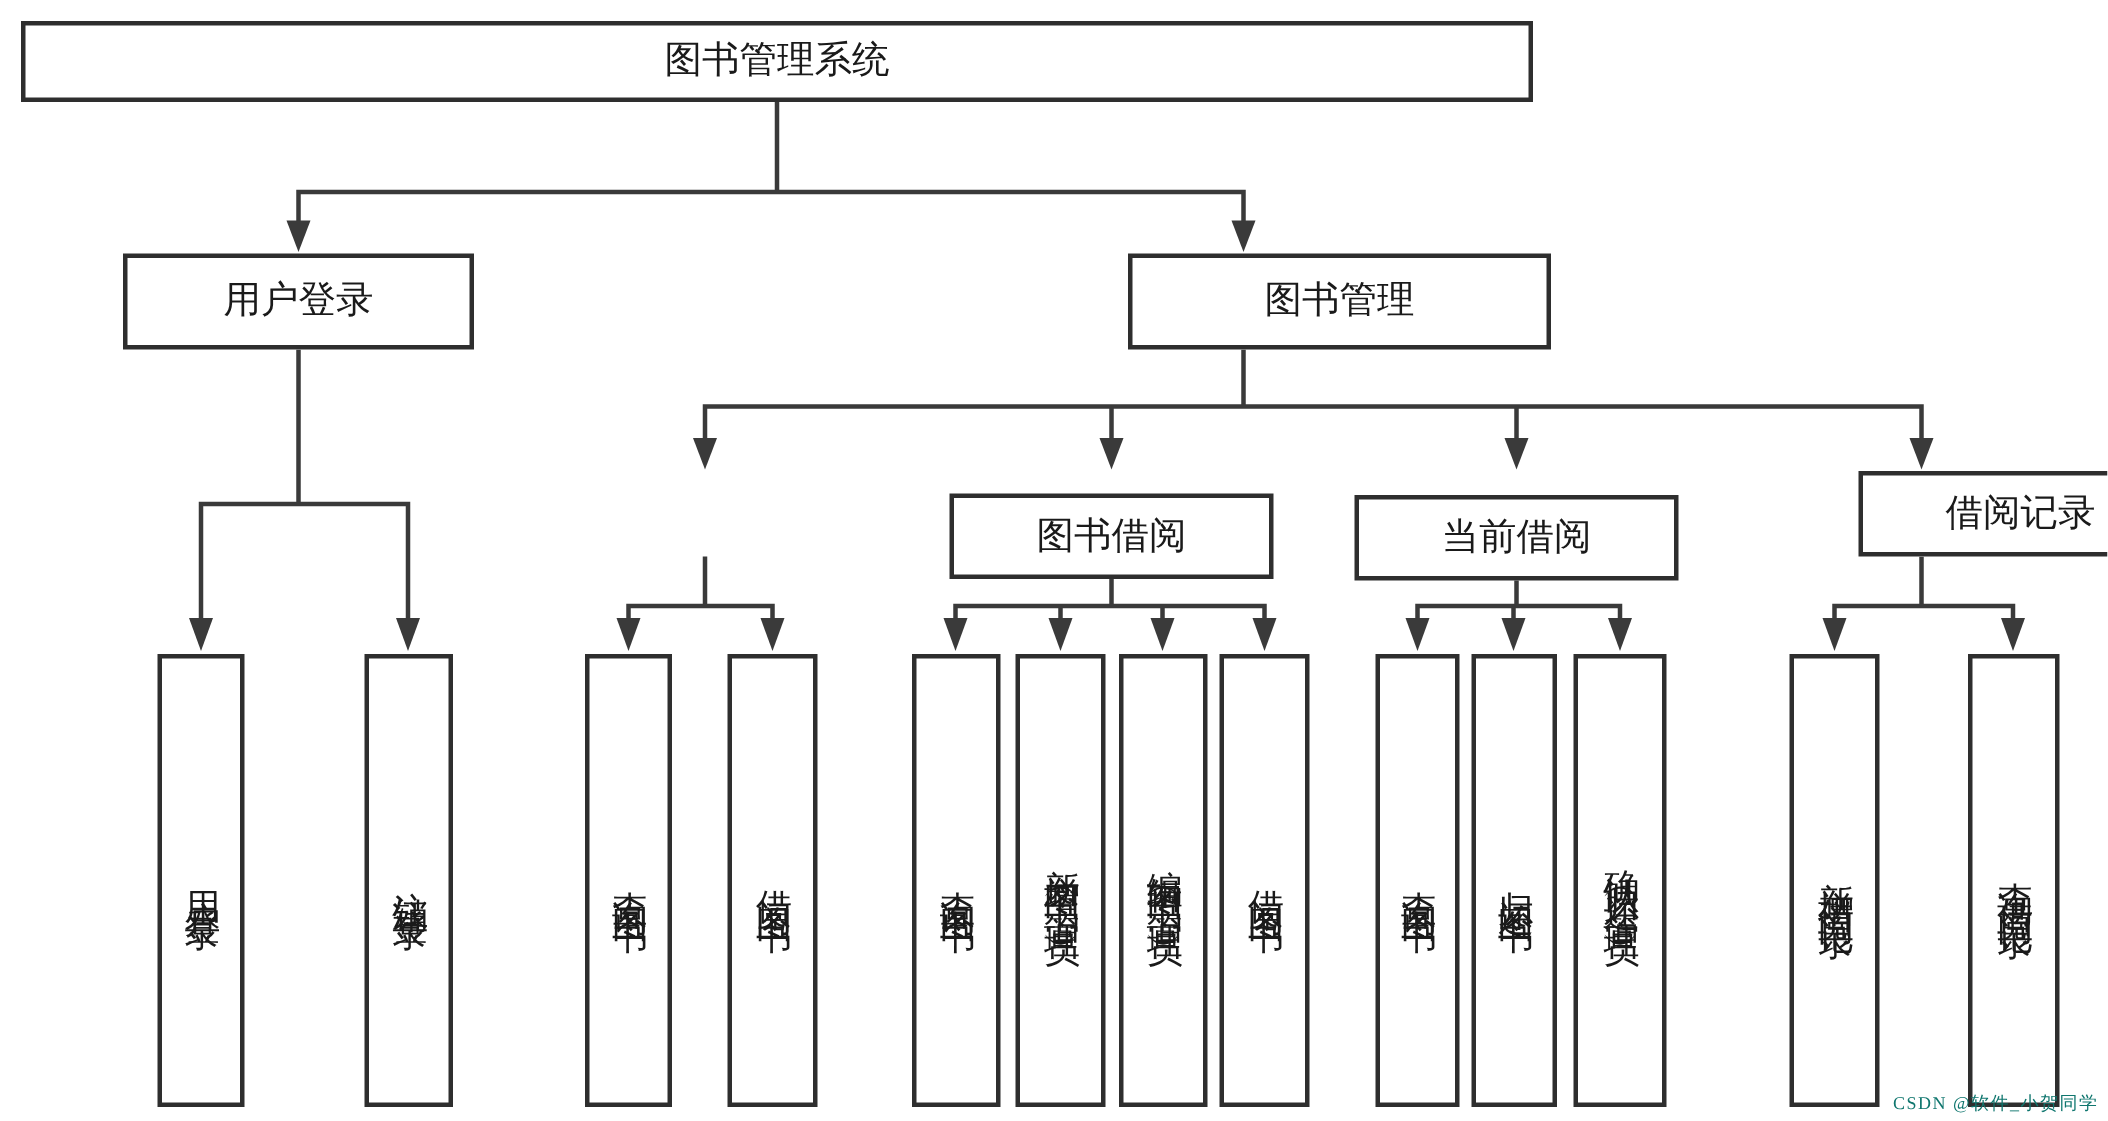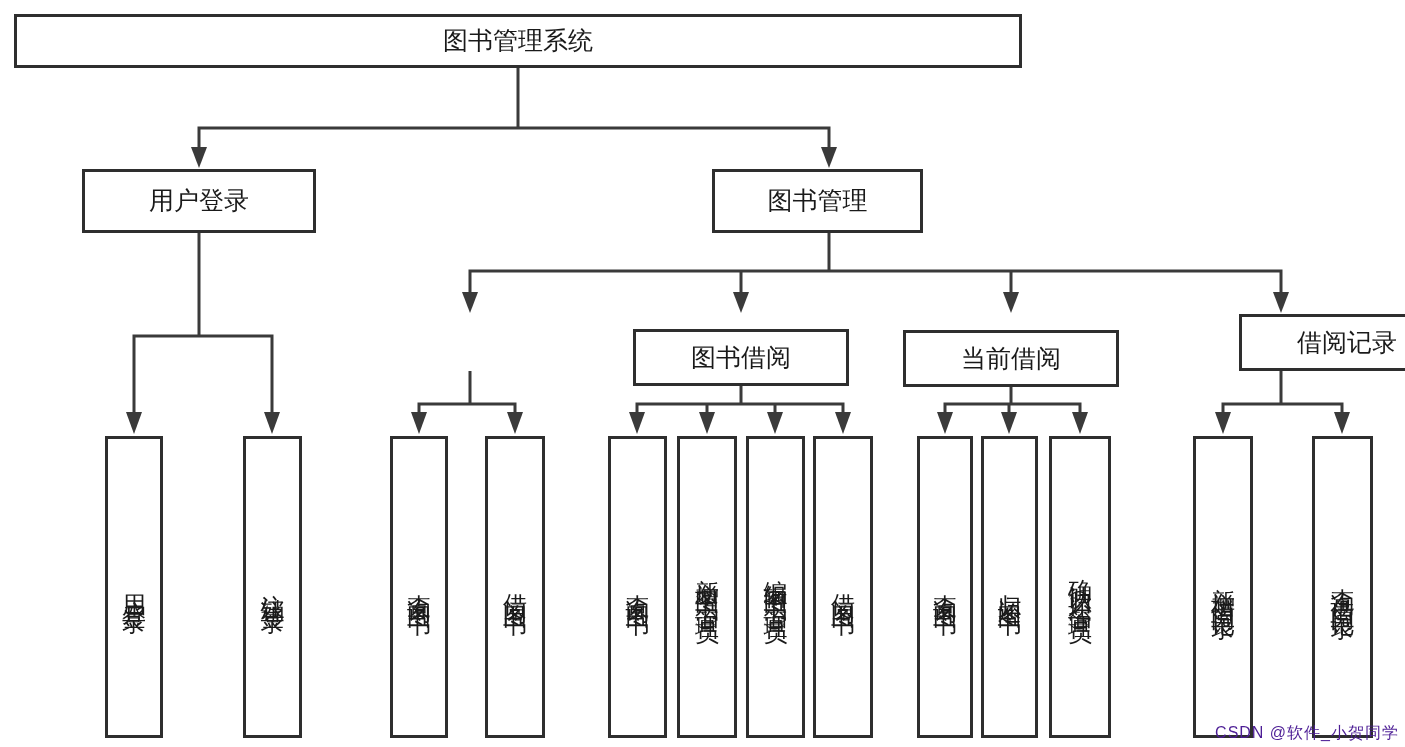--- a/index.html
+++ b/index.html
@@ -1,20 +1,20 @@
 <!DOCTYPE html>
 <html><head>
 <meta charset="utf-8">
 <style>
   html,body{margin:0;padding:0;background:#ffffff;}
   .canvas{
     position:relative;
     width:1405px;height:747px;
     background:#ffffff;
-    font-family:Liberation Sans, sans-serif;
+    font-family:Liberation Serif, serif;
     overflow:hidden;
   }
   .wires{position:absolute;left:0;top:0;}
   .node{
     position:absolute;
     box-sizing:border-box;
     background:#ffffff;
     border:3px solid #2e2e2e;
     color:#1a1a1a;
     display:flex;
@@ -29,23 +29,23 @@
     writing-mode:vertical-rl;
     text-orientation:mixed;
     letter-spacing:6px;
     line-height:1;
     font-size:24px;
   }
   .watermark{
     position:absolute;
     right:6px;
     bottom:3px;
-    font-size:16px;
+    font-size:12px;
     letter-spacing:1px;
-    color:#4c1d95;
+    color:#0f766e;
     z-index:6;
     white-space:nowrap;
   }
 </style>
 </head>
 <body>
 
 <div class="canvas">
 
   <svg class="wires" width="1405" height="747" viewBox="0 0 1405 747">
@@ -91,21 +91,21 @@
       <polygon points="1072,412 1088,412 1080,434"></polygon>
 
       <polygon points="1215,412 1231,412 1223,434"></polygon>
       <polygon points="1334,412 1350,412 1342,434"></polygon>
     </g>
   </svg>
 
   <div class="node" style="left:14px;top:14px;width:1008px;height:54px;">图书管理系统</div>
 
   <div class="node" style="left:82px;top:169px;width:234px;height:64px;">用户登录</div>
-  <div class="node" style="left:712px;top:169px;width:211px;height:64px;">图书管理</div>
+  <div class="node" style="left:752px;top:169px;width:282px;height:64px;">图书管理</div>
 
   <div class="node" style="left:633px;top:314px;width:216px;height:57px;margin-top:15px;">图书借阅</div>
   <div class="node" style="left:903px;top:314px;width:216px;height:57px;margin-top:16px;">当前借阅</div>
   <div class="node" style="left:1239px;top:314px;width:216px;height:57px;">借阅记录</div>
 
   <div class="node v" style="left:105px;top:436px;width:58px;height:302px;">用户登录</div>
   <div class="node v" style="left:243px;top:436px;width:59px;height:302px;">注销登录</div>
 
   <div class="node v" style="left:390px;top:436px;width:58px;height:302px;">查询图书</div>
   <div class="node v" style="left:485px;top:436px;width:60px;height:302px;">借阅图书</div>

